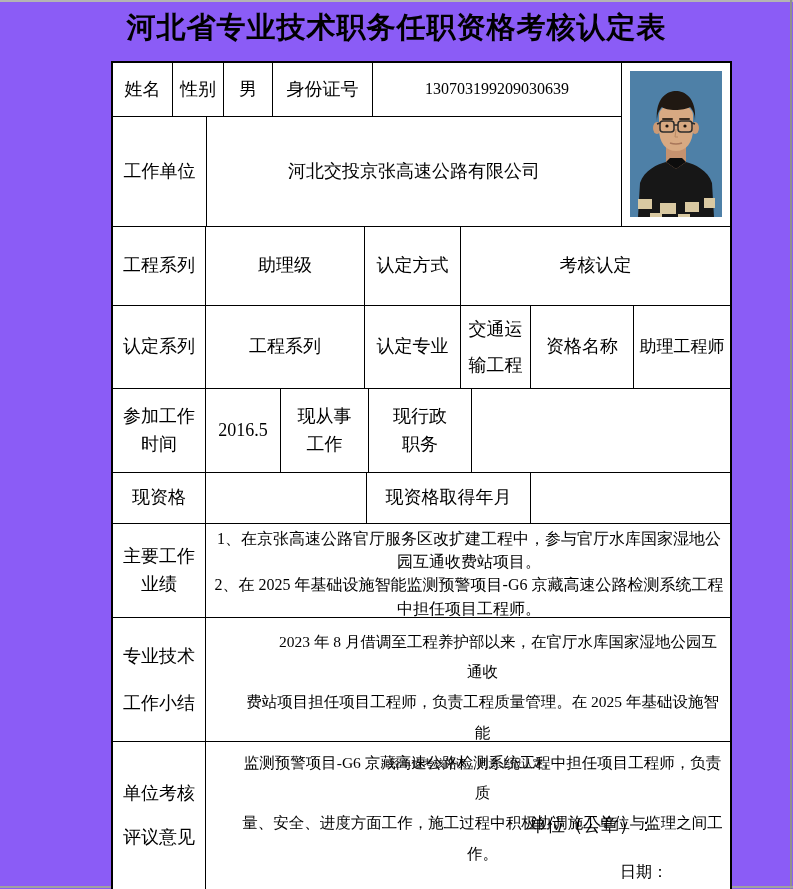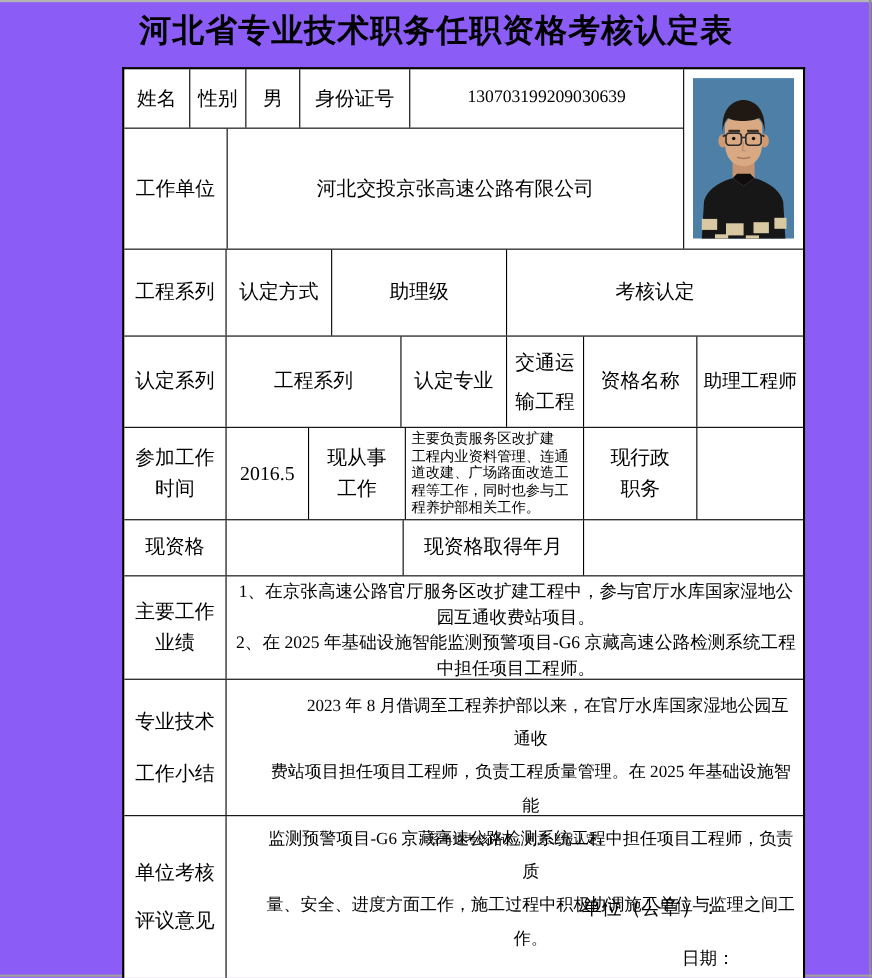--- a/index.html
+++ b/index.html
@@ -133,46 +133,41 @@
           <circle cx="55" cy="55" r="1.6" fill="#1c120c"></circle>
 
           <path d="M46 58 L45 66 L48 66" fill="none" stroke="#b98a64" stroke-width="1"></path>
           <path d="M40 72 Q46 74 52 72" fill="none" stroke="#a8765a" stroke-width="1.4"></path>
         </svg>
       </div>
     </div>
 
     <div class="trow" style="height:79px">
       <div class="c w93">工程系列</div>
+      <div class="c w159">助理级</div>
       <div class="c w96">认定方式</div>
-      <div class="c w159">助理级</div>
       <div class="c fx endc">考核认定</div>
     </div>
 
     <div class="trow" style="height:83px">
       <div class="c w93">认定系列</div>
       <div class="c w159">工程系列</div>
       <div class="c w96">认定专业</div>
       <div class="c w70 pre lh20">交通运
 输工程</div>
       <div class="c w103">资格名称</div>
       <div class="c fx endc" style="font-size:17px">助理工程师</div>
     </div>
 
     <div class="trow" style="height:84px">
       <div class="c w93 pre">参加工作
 时间</div>
       <div class="c w75">2016.5</div>
       <div class="c w88 pre">现从事
 工作</div>
-      <div class="c w162 smalltext">主要负责服务区改扩建
-工程内业资料管理、连通
-道改建、广场路面改造工
-程等工作，同时也参与工
-程养护部相关工作。</div>
       <div class="c w103 pre">现行政
 职务</div>
       <div class="c fx endc"></div>
     </div>
 
     <div class="trow" style="height:51px">
       <div class="c w93">现资格</div>
       <div class="c w161"></div>
       <div class="c w164">现资格取得年月</div>
       <div class="c fx endc"></div>

